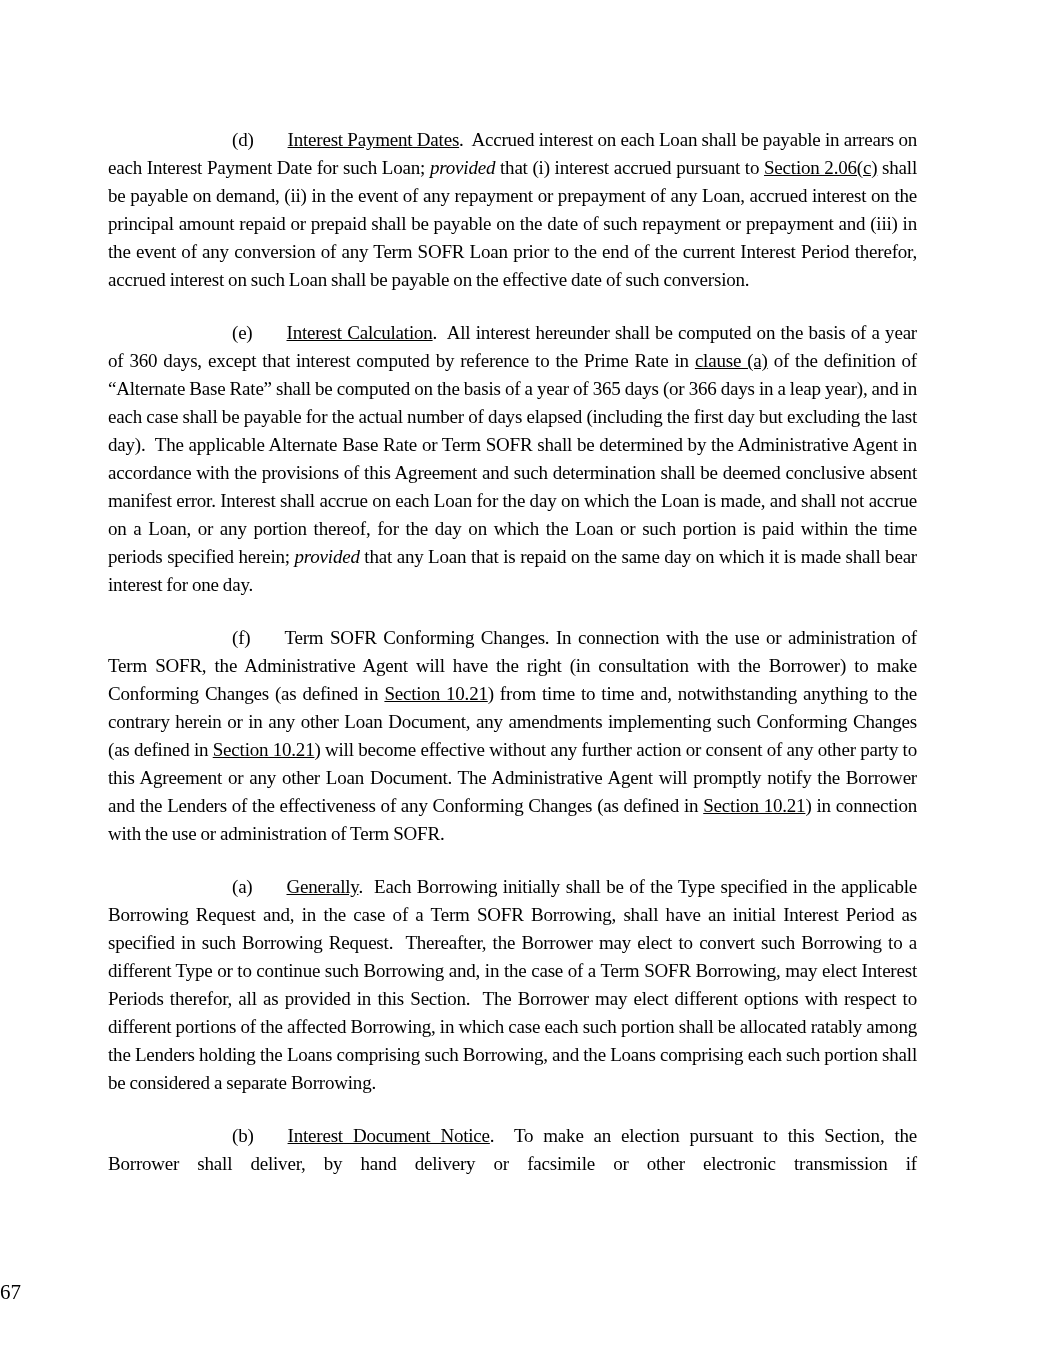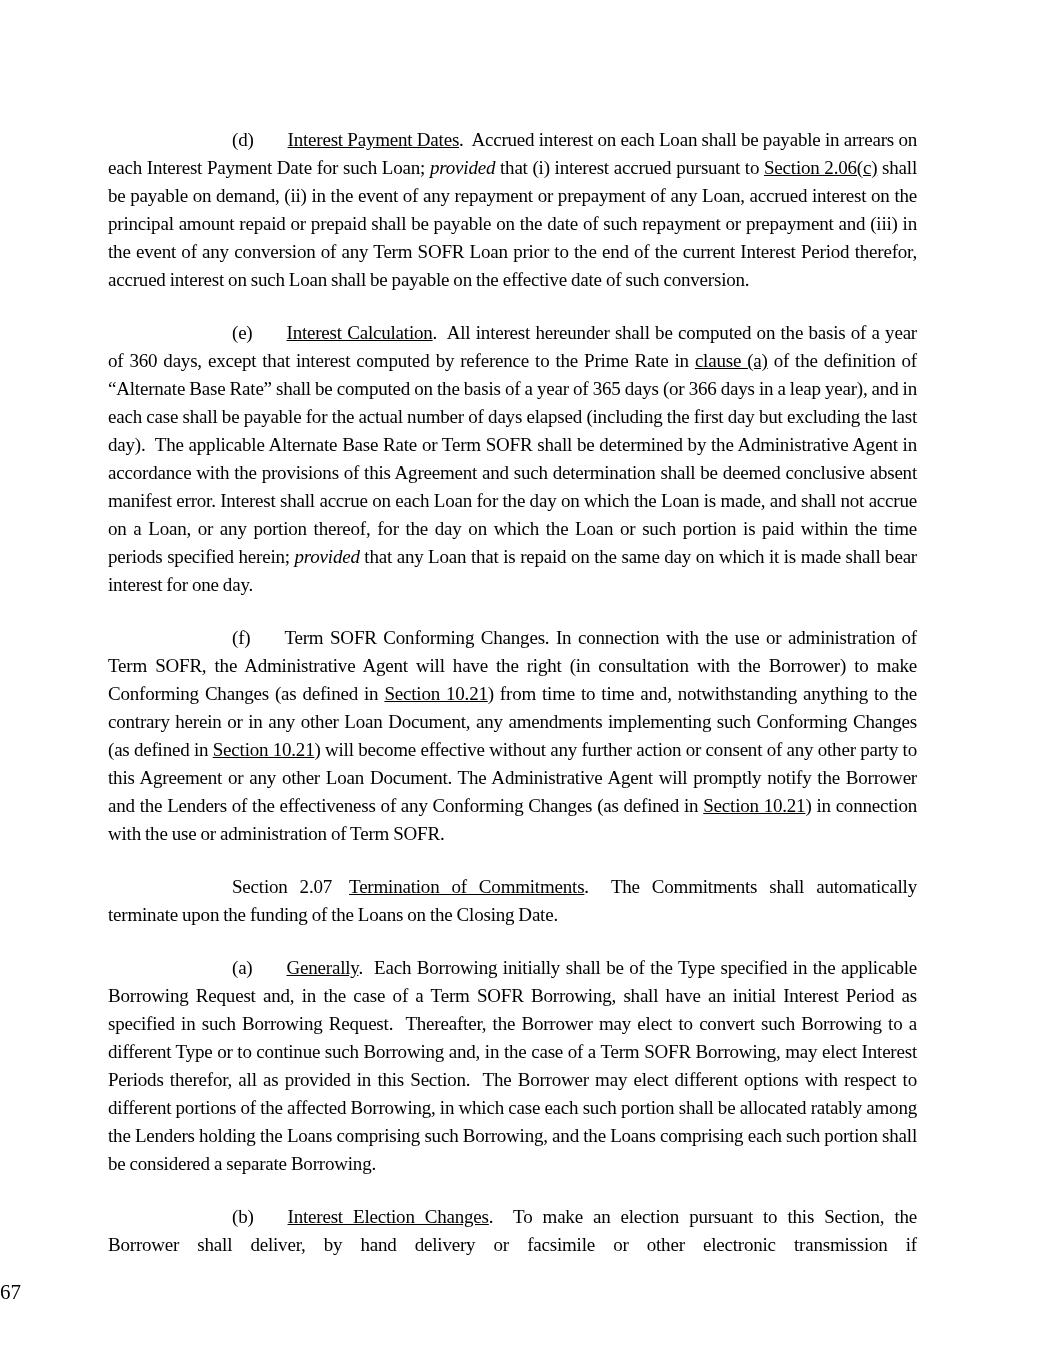--- a/index.html
+++ b/index.html
@@ -52,18 +52,17 @@
   }
 </style>
 </head>
 <body>
 
 <div class="page">
   <div class="content">
     <p><span class="label">(d)</span><span class="tab tab-letter"></span><span class="u">Interest Payment Dates</span><span class="plain">.&nbsp; Accrued interest on each Loan shall be payable in arrears on each Interest Payment Date for such Loan; </span><span class="i">provided</span><span class="plain"> that (i) interest accrued pursuant to </span><span class="u">Section 2.06(c)</span><span class="plain"> shall be payable on demand, (ii) in the event of any repayment or prepayment of any Loan, accrued interest on the principal amount repaid or prepaid shall be payable on the date of such repayment or prepayment and (iii) in the event of any conversion of any Term SOFR Loan prior to the end of the current Interest Period therefor, accrued interest on such Loan shall be payable on the effective date of such conversion.</span></p>
     <p><span class="label">(e)</span><span class="tab tab-letter"></span><span class="u">Interest Calculation</span><span class="plain">.&nbsp; All interest hereunder shall be computed on the basis of a year of 360 days, except that interest computed by reference to the Prime Rate in </span><span class="u">clause (a)</span><span class="plain"> of the definition of “Alternate Base Rate” shall be computed on the basis of a year of 365 days (or 366 days in a leap year), and in each case shall be payable for the actual number of days elapsed (including the first day but excluding the last day).&nbsp; The applicable Alternate Base Rate or Term SOFR shall be determined by the Administrative Agent in accordance with the provisions of this Agreement and such determination shall be deemed conclusive absent manifest error. Interest shall accrue on each Loan for the day on which the Loan is made, and shall not accrue on a Loan, or any portion thereof, for the day on which the Loan or such portion is paid within the time periods specified herein; </span><span class="i">provided</span><span class="plain"> that any Loan that is repaid on the same day on which it is made shall bear interest for one day.</span></p>
     <p><span class="label">(f)</span><span class="tab tab-letter"></span><span class="plain">Term SOFR Conforming Changes. In connection with the use or administration of Term SOFR, the Administrative Agent will have the right (in consultation with the Borrower) to make Conforming Changes (as defined in </span><span class="u">Section 10.21</span><span class="plain">) from time to time and, notwithstanding anything to the contrary herein or in any other Loan Document, any amendments implementing such Conforming Changes (as defined in </span><span class="u">Section 10.21</span><span class="plain">) will become effective without any further action or consent of any other party to this Agreement or any other Loan Document. The Administrative Agent will promptly notify the Borrower and the Lenders of the effectiveness of any Conforming Changes (as defined in </span><span class="u">Section 10.21</span><span class="plain">) in connection with the use or administration of Term SOFR.</span></p>
-    <p><span class="label">Section 2.07</span><span class="tab tab-section"></span><span class="u">Termination of Commitments</span><span class="plain">.</span><span class="tab tab-gap"></span><span class="plain">The Commitments shall automatically terminate upon the funding of the Loans on the Closing Date.</span></p>
     <p><span class="label">(a)</span><span class="tab tab-letter"></span><span class="u">Generally</span><span class="plain">.&nbsp; Each Borrowing initially shall be of the Type specified in the applicable Borrowing Request and, in the case of a Term SOFR Borrowing, shall have an initial Interest Period as specified in such Borrowing Request.&nbsp; Thereafter, the Borrower may elect to convert such Borrowing to a different Type or to continue such Borrowing and, in the case of a Term SOFR Borrowing, may elect Interest Periods therefor, all as provided in this Section.&nbsp; The Borrower may elect different options with respect to different portions of the affected Borrowing, in which case each such portion shall be allocated ratably among the Lenders holding the Loans comprising such Borrowing, and the Loans comprising each such portion shall be considered a separate Borrowing.</span></p>
-    <p class="justify-last"><span class="label">(b)</span><span class="tab tab-letter"></span><span class="u">Interest Election Changes</span><span class="plain">.&nbsp; To make an election pursuant to this Section, the Borrower shall deliver, by hand delivery or facsimile or other electronic transmission if</span></p>
+    <p class="justify-last"><span class="label">(b)</span><span class="tab tab-letter"></span><span class="u">Interest Document Notice</span><span class="plain">.&nbsp; To make an election pursuant to this Section, the Borrower shall deliver, by hand delivery or facsimile or other electronic transmission if</span></p>
   </div>
   <div class="page-number">67</div>
 </div>
 
 </body></html>

